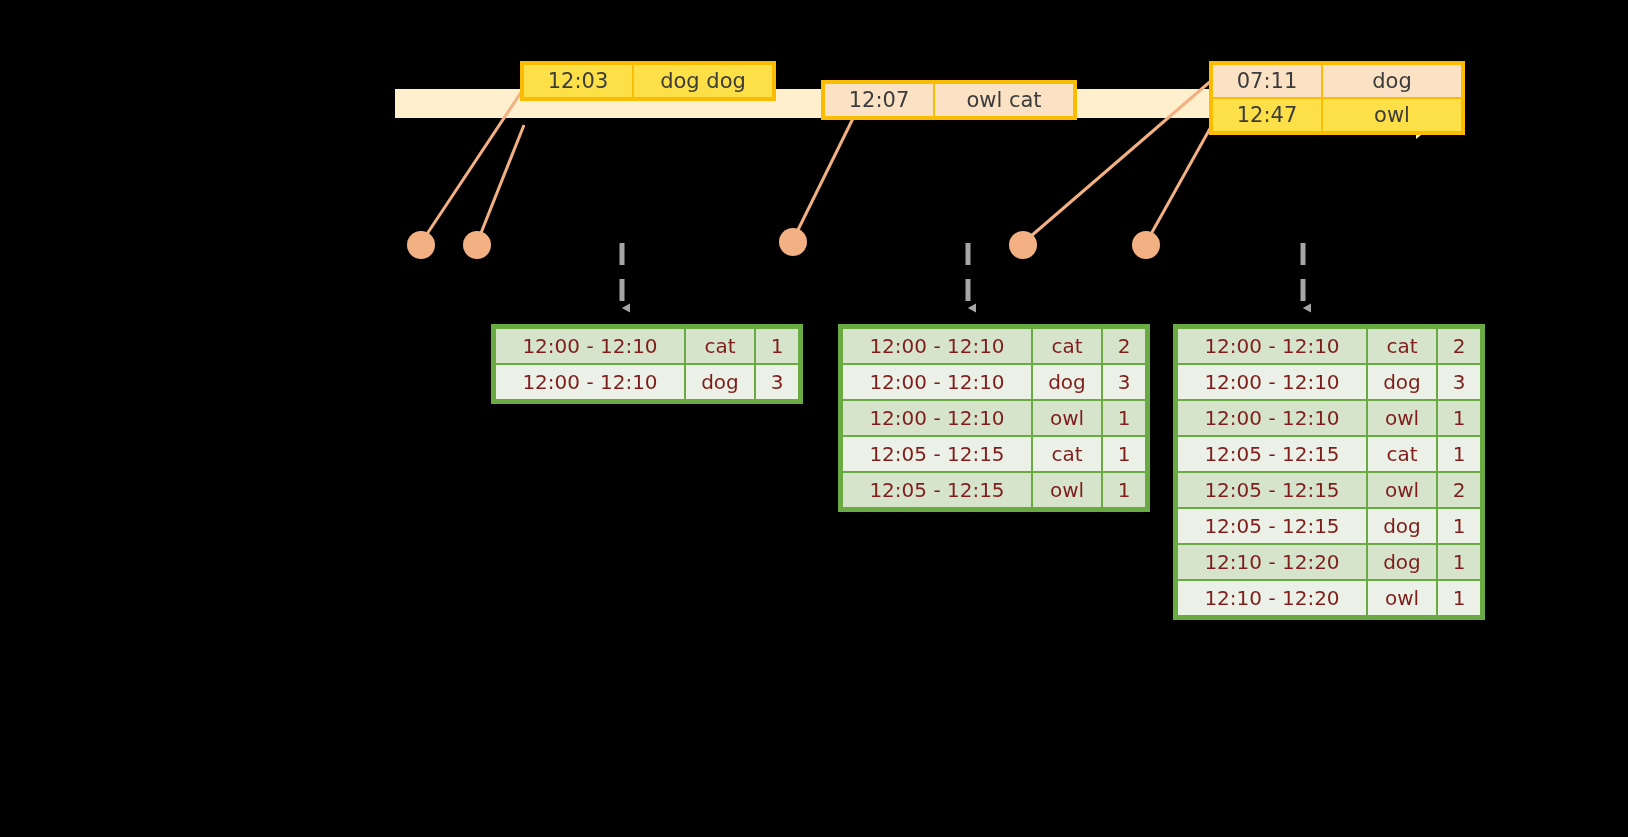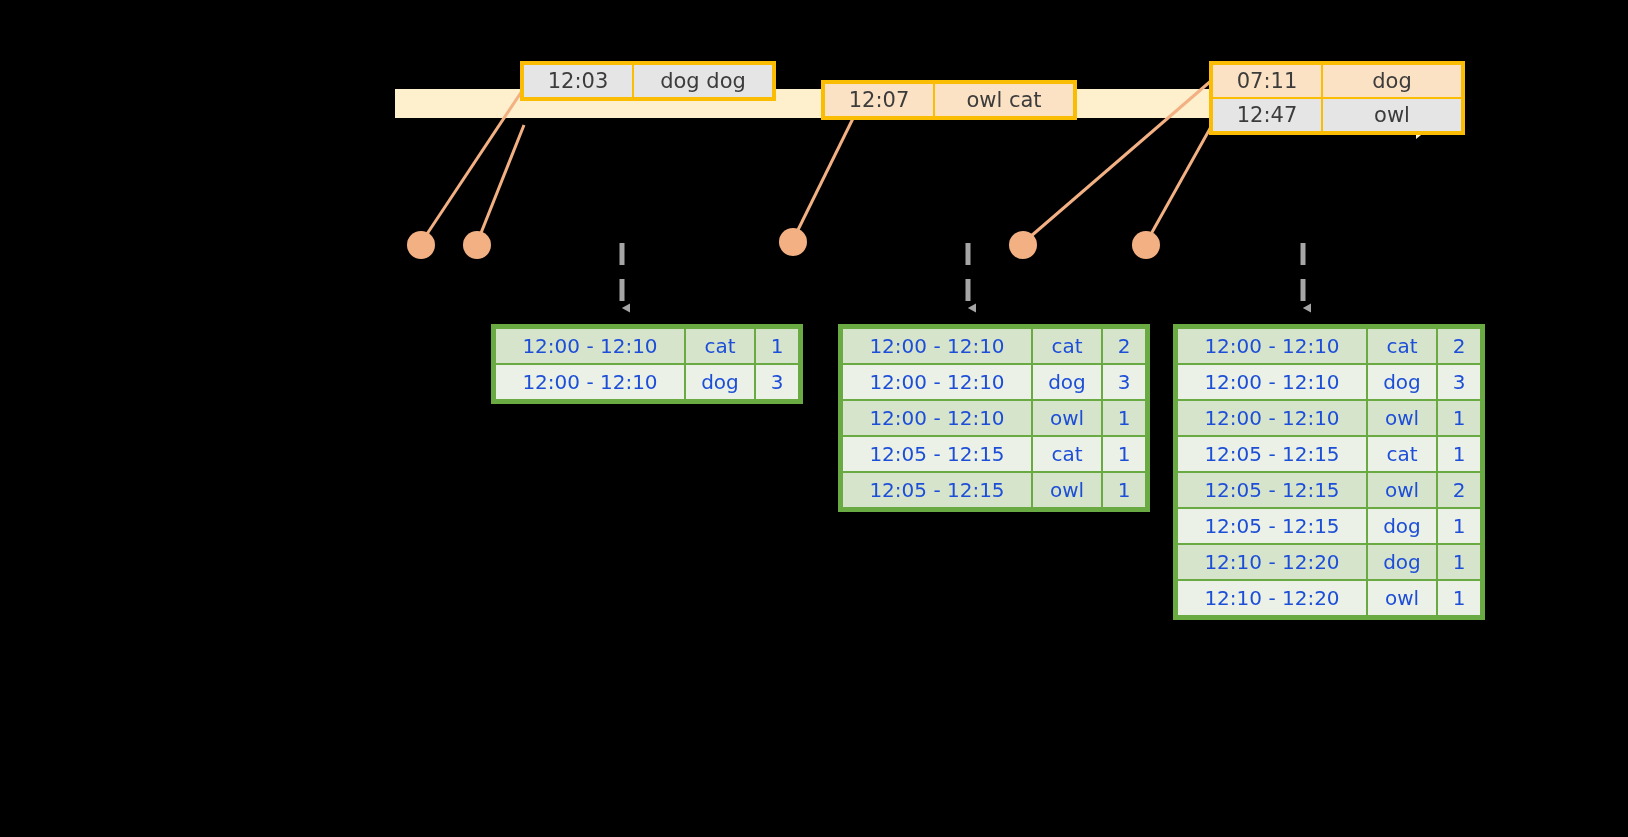--- a/index.html
+++ b/index.html
@@ -27,35 +27,35 @@
   .evt-table td {
     border: 1px solid #FBBC04;
     font-size: 21px;
     color: #3c3c3c;
     padding: 4px 10px;
     text-align: center;
     white-space: nowrap;
     font-family: "DejaVu Sans", sans-serif;
   }
   .evt-table tr.shade td { background: #FCE2C4; }
-  .evt-table tr.light td { background: #e5e5e5; margin-top: 22px; }
+  .evt-table tr.light td { background: #fde047; margin-top: 22px; }
   .evt-table td.c-time { width: 88px; }
   .evt-table td.c-words { width: 118px; }
 
   
   .res-table {
     position: absolute;
     border-collapse: separate;
     border-spacing: 2px;
     background: #6AAA43;
     border: 3px solid #6AAA43;
   }
   .res-table td {
     font-size: 20px;
-    color: #1d4ed8;
+    color: #7f1d1d;
     padding: 5px 10px;
     text-align: center;
     white-space: nowrap;
     font-family: "DejaVu Sans", sans-serif;
   }
   .res-table tr.shade td { background: #D7E4CC; }
   .res-table tr.light td { background: #EBF1E6; }
   .res-table td.c-win { min-width: 168px; }
   .res-table td.c-key { min-width: 48px; margin-left: 35px; }
   .res-table td.c-cnt { min-width: 22px; }

